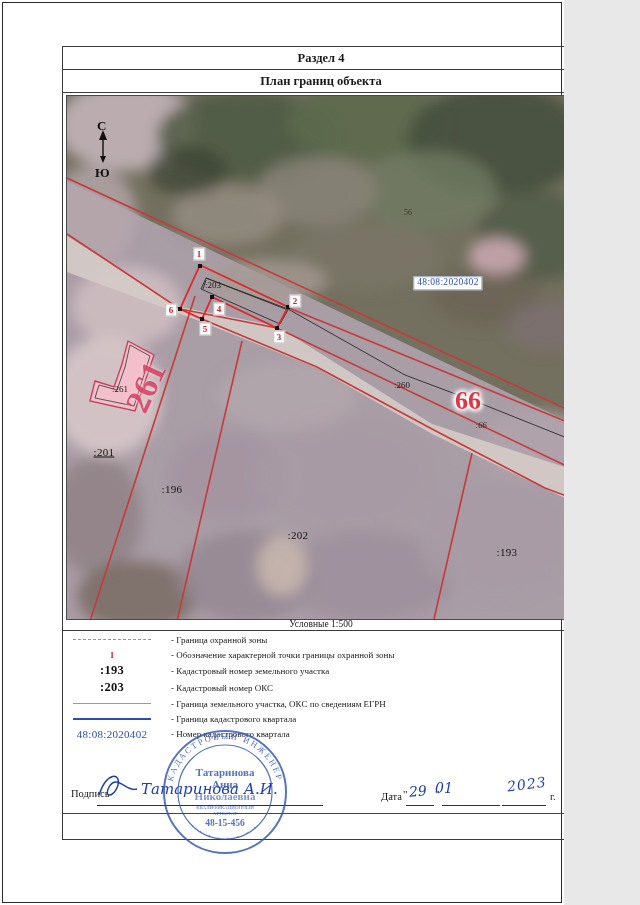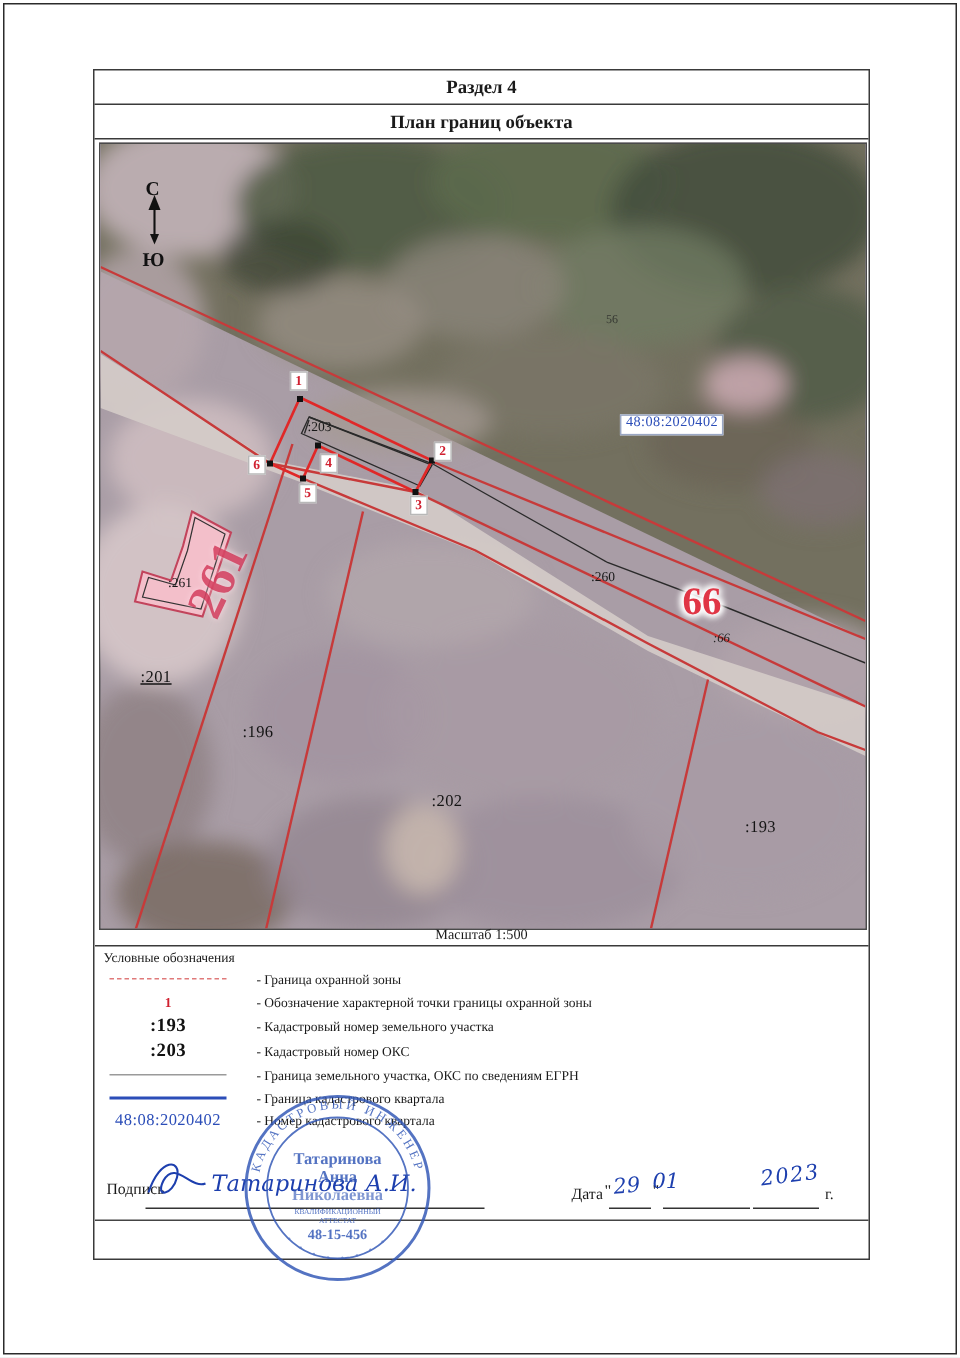--- a/index.html
+++ b/index.html
@@ -1,16 +1,16 @@
 <!DOCTYPE html>
 <html><head>
 <meta charset="utf-8">
 <style>
   html,body{margin:0;padding:0;background:#e8e8e8;}
-  .page{position:relative;width:640px;height:905px;background:#ffffff;overflow:hidden;
+  .page{position:relative;width:564px;height:905px;background:#ffffff;overflow:hidden;
         font-family:"Liberation Serif","DejaVu Serif",serif;color:#1a1a1a;}
   .scan-border{position:absolute;inset:2px;border:1px solid #2b2b2b;pointer-events:none;}
 
   
   .frame{position:absolute;left:62px;top:46px;width:516px;height:792px;border:1px solid #3a3a3a;}
   .hdr-row{position:absolute;left:0;width:100%;text-align:center;font-weight:bold;font-size:12.5px;line-height:22px;}
   .hdr-row1{top:0;height:22px;border-bottom:1px solid #3a3a3a;}
   .hdr-row2{top:23px;height:22px;border-bottom:1px solid #3a3a3a;}
 
   
@@ -181,25 +181,24 @@
           <span class="plbl" style="left: 212px; top: 241px;">3</span>
           <span class="pdot" style="left: 145px; top: 201px;"></span>
           <span class="plbl" style="left: 152px; top: 213px;">4</span>
           <span class="pdot" style="left: 135px; top: 223px;"></span>
           <span class="plbl" style="left: 138px; top: 233px;">5</span>
           <span class="pdot" style="left: 113px; top: 213px;"></span>
           <span class="plbl" style="left: 104px; top: 214px;">6</span>
         </div>
     </div>
 
-    <div class="scale-row">Масштаб 1:500</div>
+    <div class="scale-row">Условные 1:500</div>
     <div class="scale-hr"></div>
 
     <div class="legend">
-      <div class="lg-title">Условные обозначения</div>
       <div id="legend-rows">
           <div class="lg-row r0">
             <span class="lg-sym">
               <span class="sw-line-red"></span>
             </span>
             <span class="lg-text">- Граница охранной зоны</span>
           </div>
           <div class="lg-row r2">
             <span class="lg-sym">
               <span class="sw-text-red">1</span>

